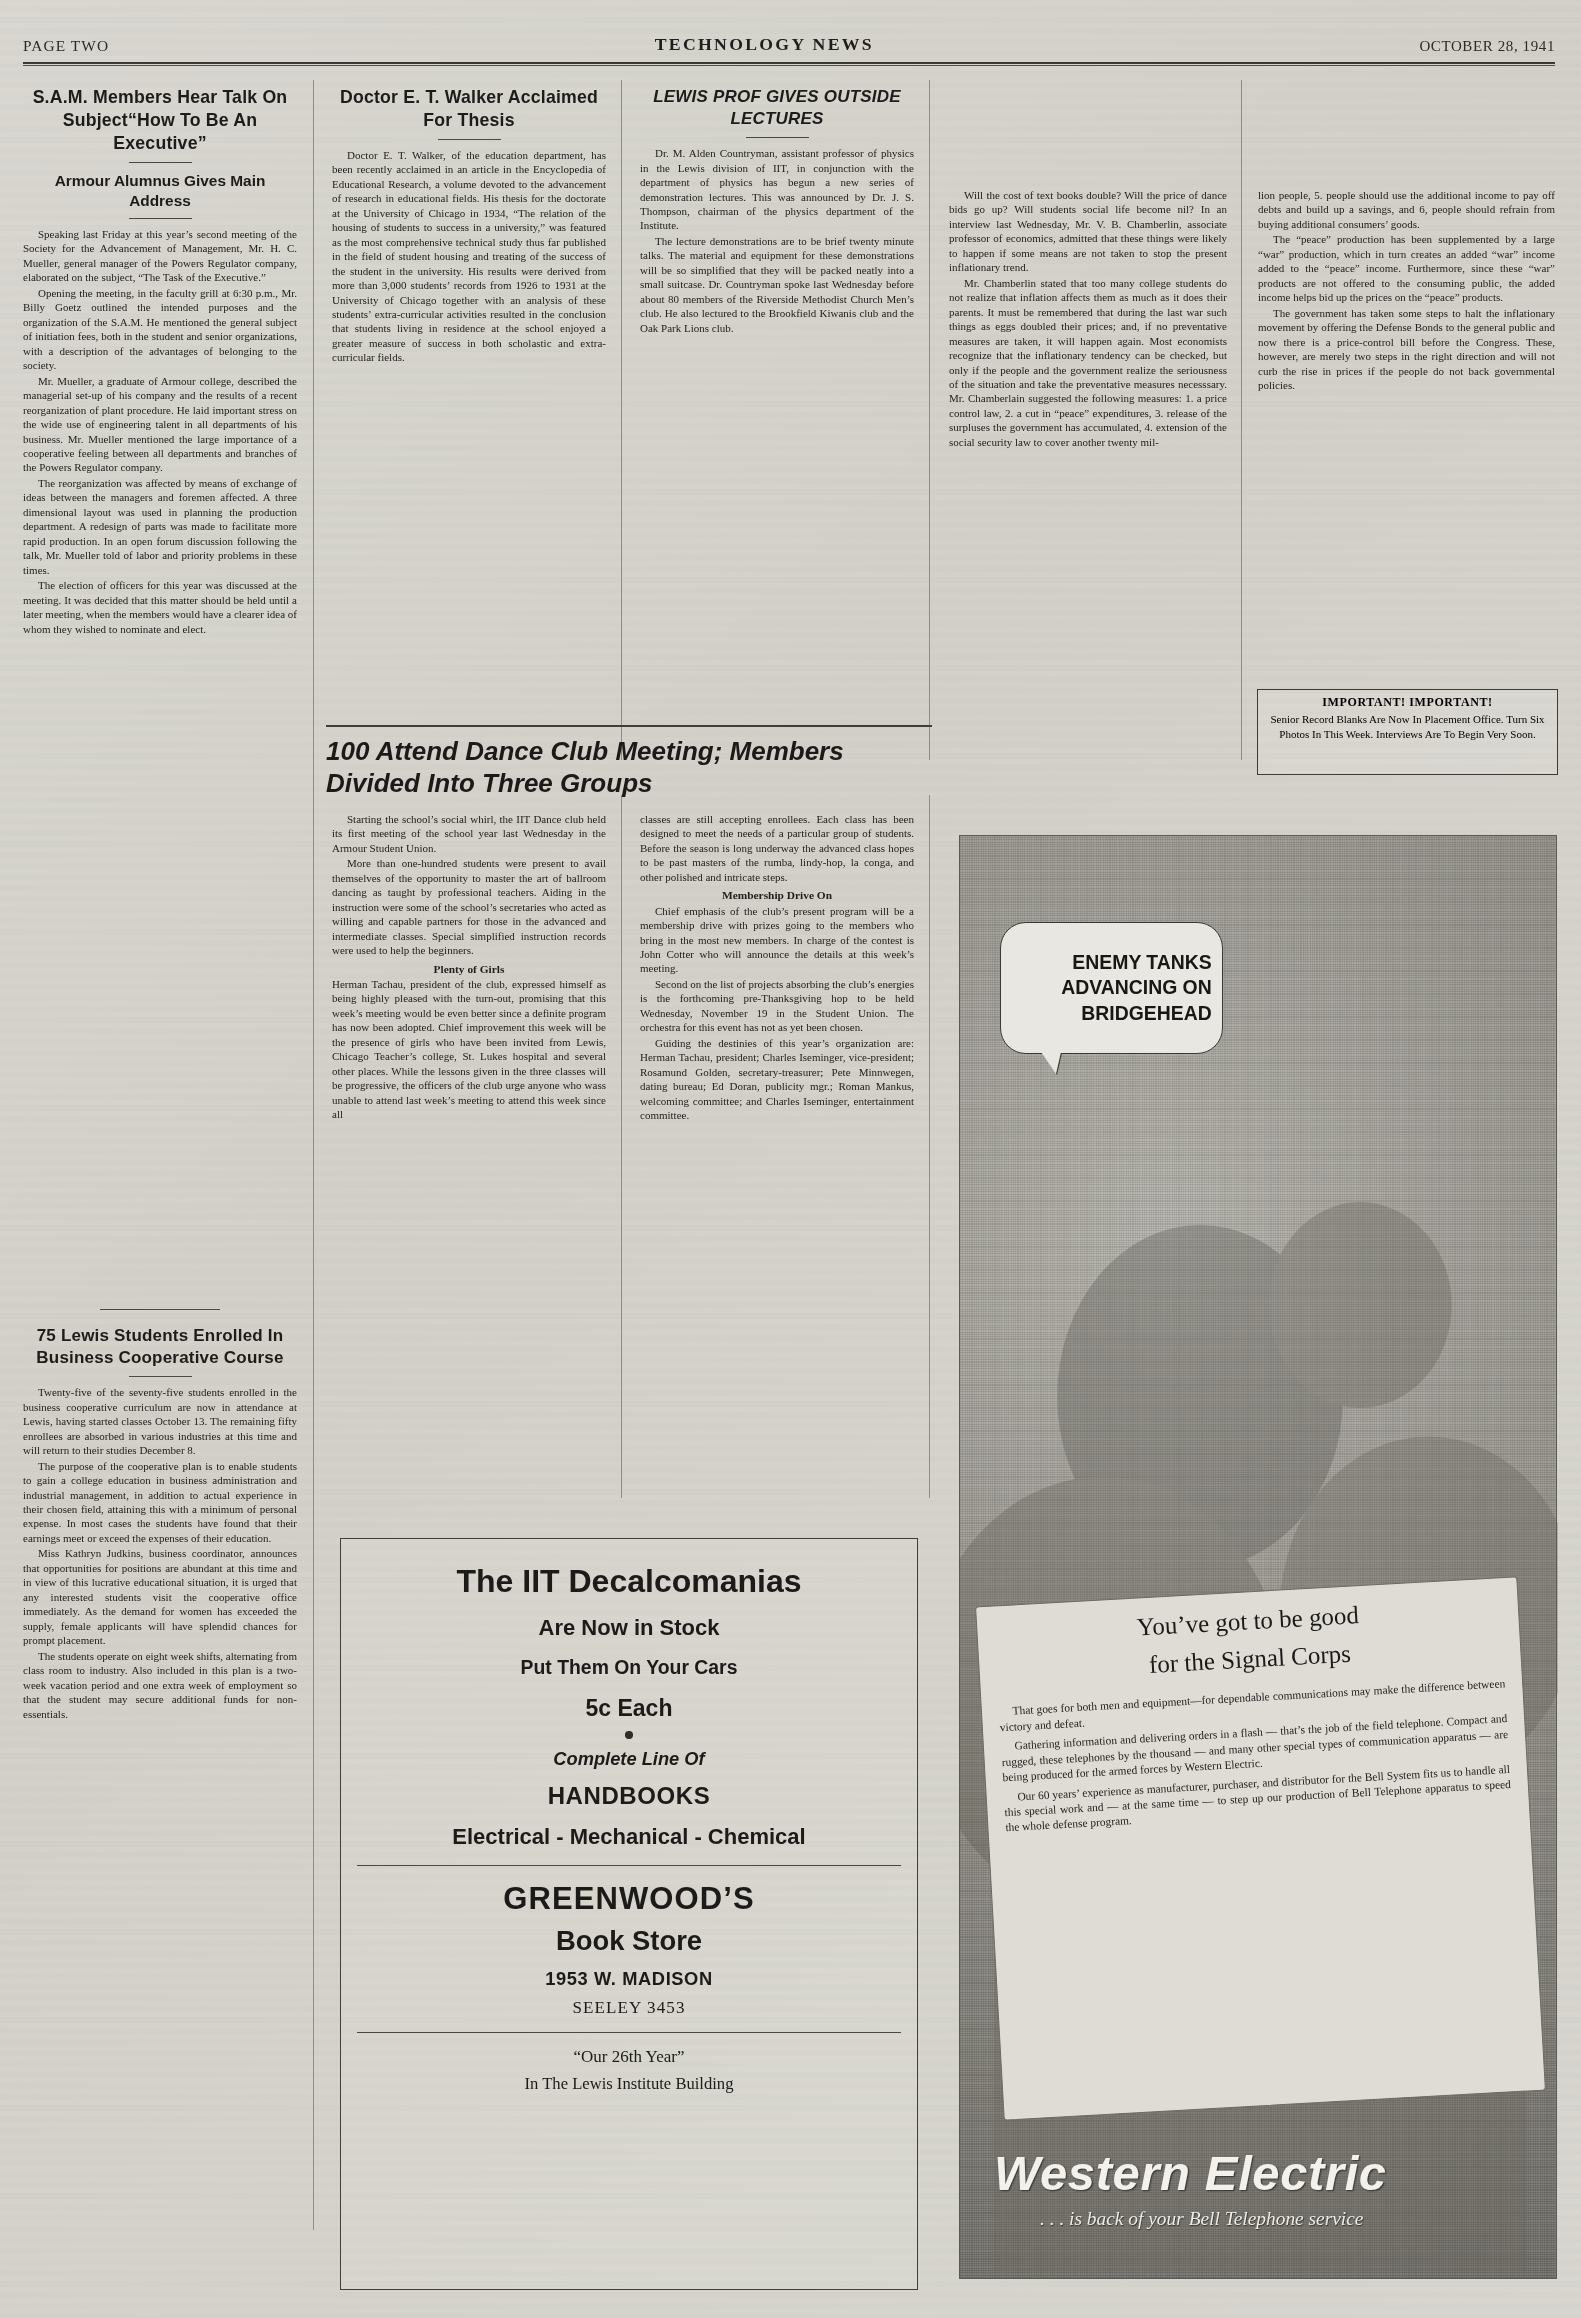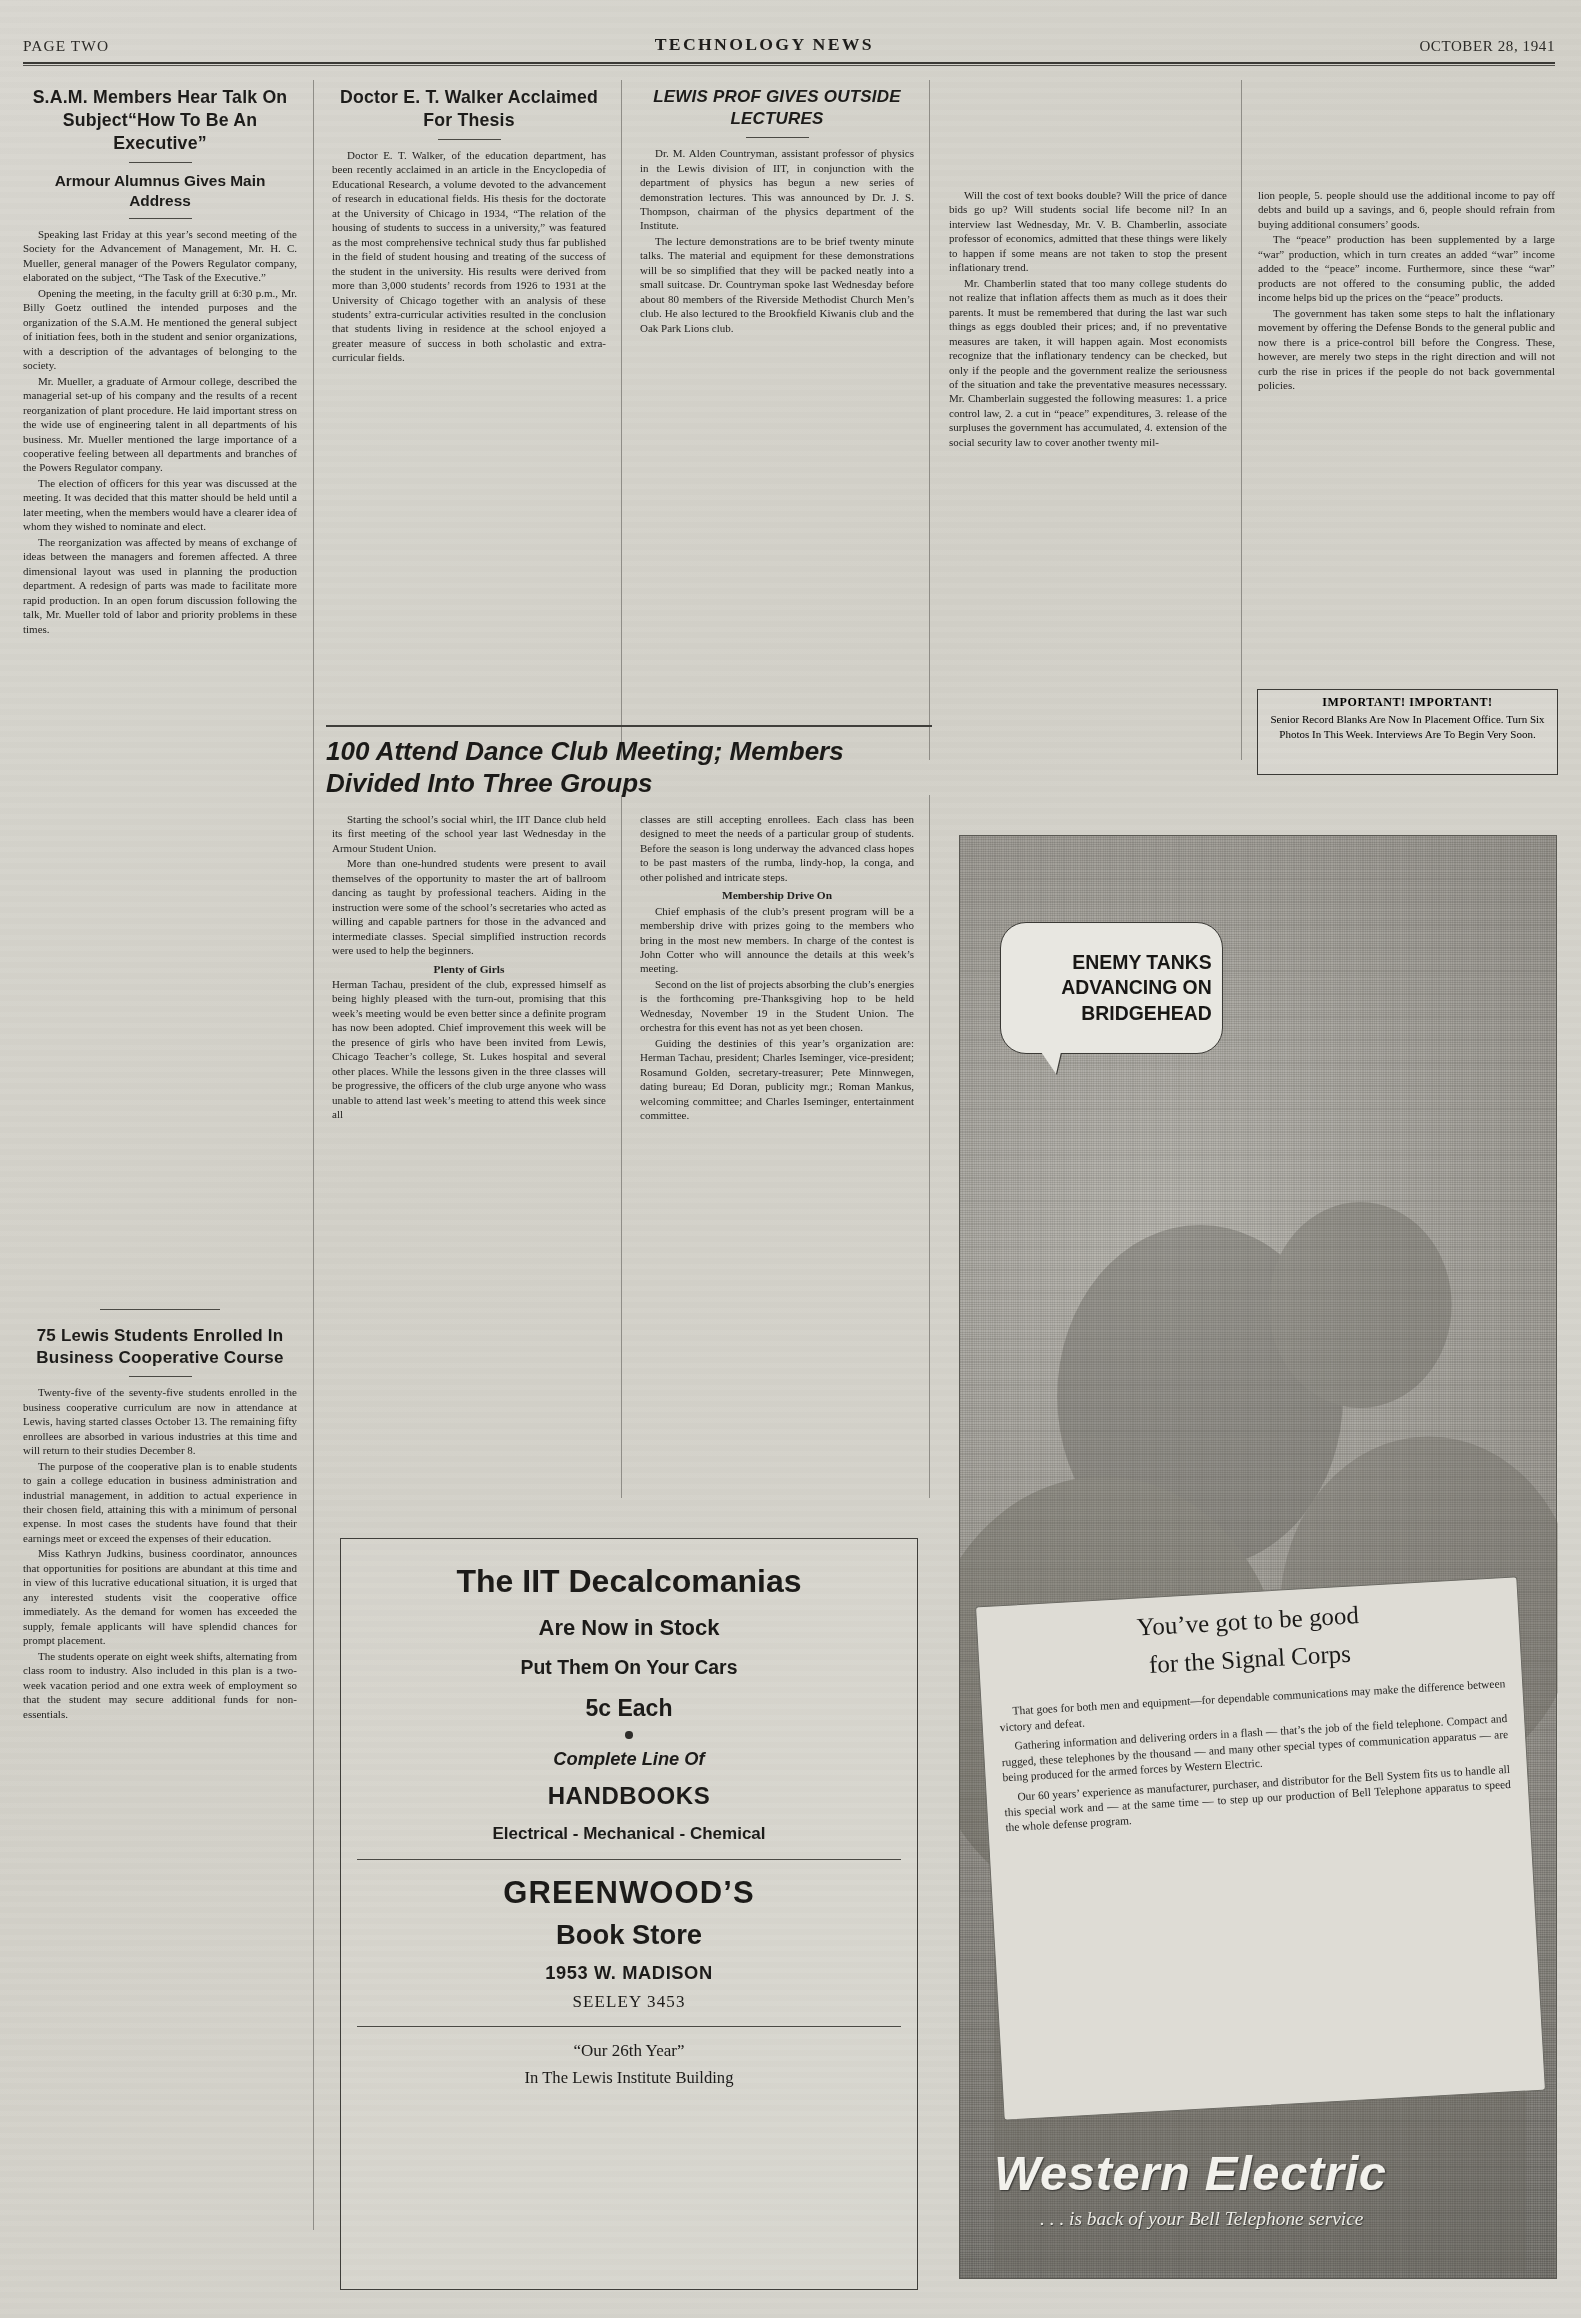--- a/index.html
+++ b/index.html
@@ -150,22 +150,22 @@
   <div class="colrule" style="left:621px;top:795px;height:703px;"></div>
 
   <div class="col" style="left:23px;top:86px;width:274px;">
     <h1 class="hd" style="font-size:17.7px;">S.A.M. Members Hear Talk On Subject“How To Be An Executive”</h1>
     <div class="rule-short" style="width:63px;"></div>
     <h2 class="sub">Armour Alumnus Gives Main Address</h2>
     <div class="rule-short" style="width:63px;"></div>
     <p class="body">Speaking last Friday at this year’s second meeting of the Society for the Advancement of Management, Mr. H. C. Mueller, general manager of the Powers Regulator company, elaborated on the subject, “The Task of the Executive.”</p>
     <p class="body">Opening the meeting, in the faculty grill at 6:30 p.m., Mr. Billy Goetz outlined the intended purposes and the organization of the S.A.M. He mentioned the general subject of initiation fees, both in the student and senior organizations, with a description of the advantages of belonging to the society.</p>
     <p class="body">Mr. Mueller, a graduate of Armour college, described the managerial set-up of his company and the results of a recent reorganization of plant procedure. He laid important stress on the wide use of engineering talent in all departments of his business. Mr. Mueller mentioned the large importance of a cooperative feeling between all departments and branches of the Powers Regulator company.</p>
+    <p class="body">The reorganization was affected by means of exchange of ideas between the managers and foremen affected. A three dimensional layout was used in planning the production department. A redesign of parts was made to facilitate more rapid production. In an open forum discussion following the talk, Mr. Mueller told of labor and priority problems in these times.</p>
     <p class="body">The election of officers for this year was discussed at the meeting. It was decided that this matter should be held until a later meeting, when the members would have a clearer idea of whom they wished to nominate and elect.</p>
-    <p class="body">The reorganization was affected by means of exchange of ideas between the managers and foremen affected. A three dimensional layout was used in planning the production department. A redesign of parts was made to facilitate more rapid production. In an open forum discussion following the talk, Mr. Mueller told of labor and priority problems in these times.</p>
   </div>
 
   <div class="col" style="left:23px;top:1309px;width:274px;">
     <div style="height:1.1px;background:#4a4944;width:120px;margin:0 auto 15px auto;"></div>
     <h1 class="hd" style="font-size:17px;">75 Lewis Students Enrolled In Business Cooperative Course</h1>
     <div class="rule-short" style="width:63px;"></div>
     <p class="body">Twenty-five of the seventy-five students enrolled in the business cooperative curriculum are now in attendance at Lewis, having started classes October 13. The remaining fifty enrollees are absorbed in various industries at this time and will return to their studies December 8.</p>
     <p class="body">The purpose of the cooperative plan is to enable students to gain a college education in business administration and industrial management, in addition to actual experience in their chosen field, attaining this with a minimum of personal expense. In most cases the students have found that their earnings meet or exceed the expenses of their education.</p>
     <p class="body">Miss Kathryn Judkins, business coordinator, announces that opportunities for positions are abundant at this time and in view of this lucrative educational situation, it is urged that any interested students visit the cooperative office immediately. As the demand for women has exceeded the supply, female applicants will have splendid chances for prompt placement.</p>
     <p class="body">The students operate on eight week shifts, alternating from class room to industry. Also included in this plan is a two-week vacation period and one extra week of employment so that the student may secure additional funds for non-essentials.</p>
@@ -222,21 +222,21 @@
   </div>
 
   <div class="ad-green" style="left:340px;top:1538px;width:578px;height:752px;">
     <div class="ad-line" style="font-size:32px;margin-top:9.1px;text-align:center;">The IIT Decalcomanias</div>
     <div class="ad-line" style="font-size:22px;margin-top:15px;">Are Now in Stock</div>
     <div class="ad-line" style="font-size:19.4px;margin-top:15px;">Put Them On Your Cars</div>
     <div class="ad-line" style="font-size:23px;margin-top:16px;">5c Each</div>
     <div class="ad-dot"></div>
     <div class="ad-line" style="font-size:18.3px;font-style:italic;margin-top:3.4px;">Complete Line Of</div>
     <div class="ad-line" style="font-size:24px;margin-top:12.6px;letter-spacing:0.6px;">HANDBOOKS</div>
-    <div class="ad-line" style="font-size:17px;margin-top:13.7px;">Electrical - Mechanical - Chemical</div>
+    <div class="ad-line" style="font-size:22px;margin-top:13.7px;">Electrical - Mechanical - Chemical</div>
     <div class="ad-hr"></div>
     <div class="ad-line" style="font-size:31px;letter-spacing:1.1px;">GREENWOOD’S</div>
     <div class="ad-line" style="font-size:27.4px;margin-top:8px;">Book Store</div>
     <div class="ad-line" style="font-size:18.3px;margin-top:11.4px;letter-spacing:0.6px;">1953 W. MADISON</div>
     <div class="ad-line" style="font-size:17px;margin-top:8px;font-weight:normal;font-family:'Liberation Serif',serif;letter-spacing:1.1px;">SEELEY   3453</div>
     <div class="ad-hr" style="margin:13.7px 5.7px;"></div>
     <div class="ad-line" style="font-size:17px;font-weight:normal;font-family:'Liberation Serif',serif;">“Our 26th Year”</div>
     <div class="ad-line" style="font-size:16.6px;margin-top:6.9px;font-weight:normal;font-family:'Liberation Serif',serif;">In The Lewis Institute Building</div>
   </div>
 

